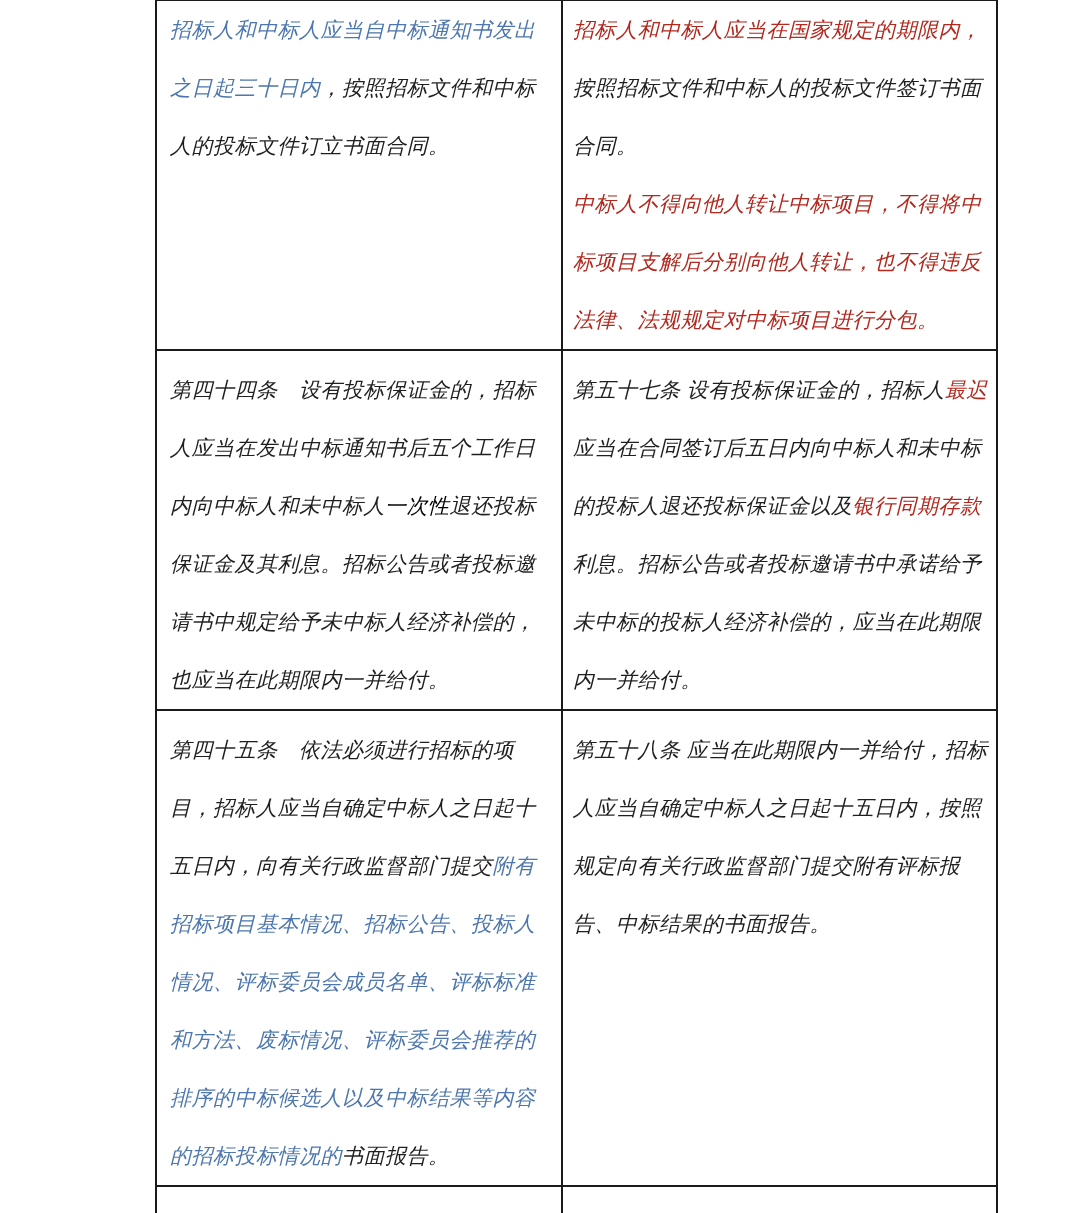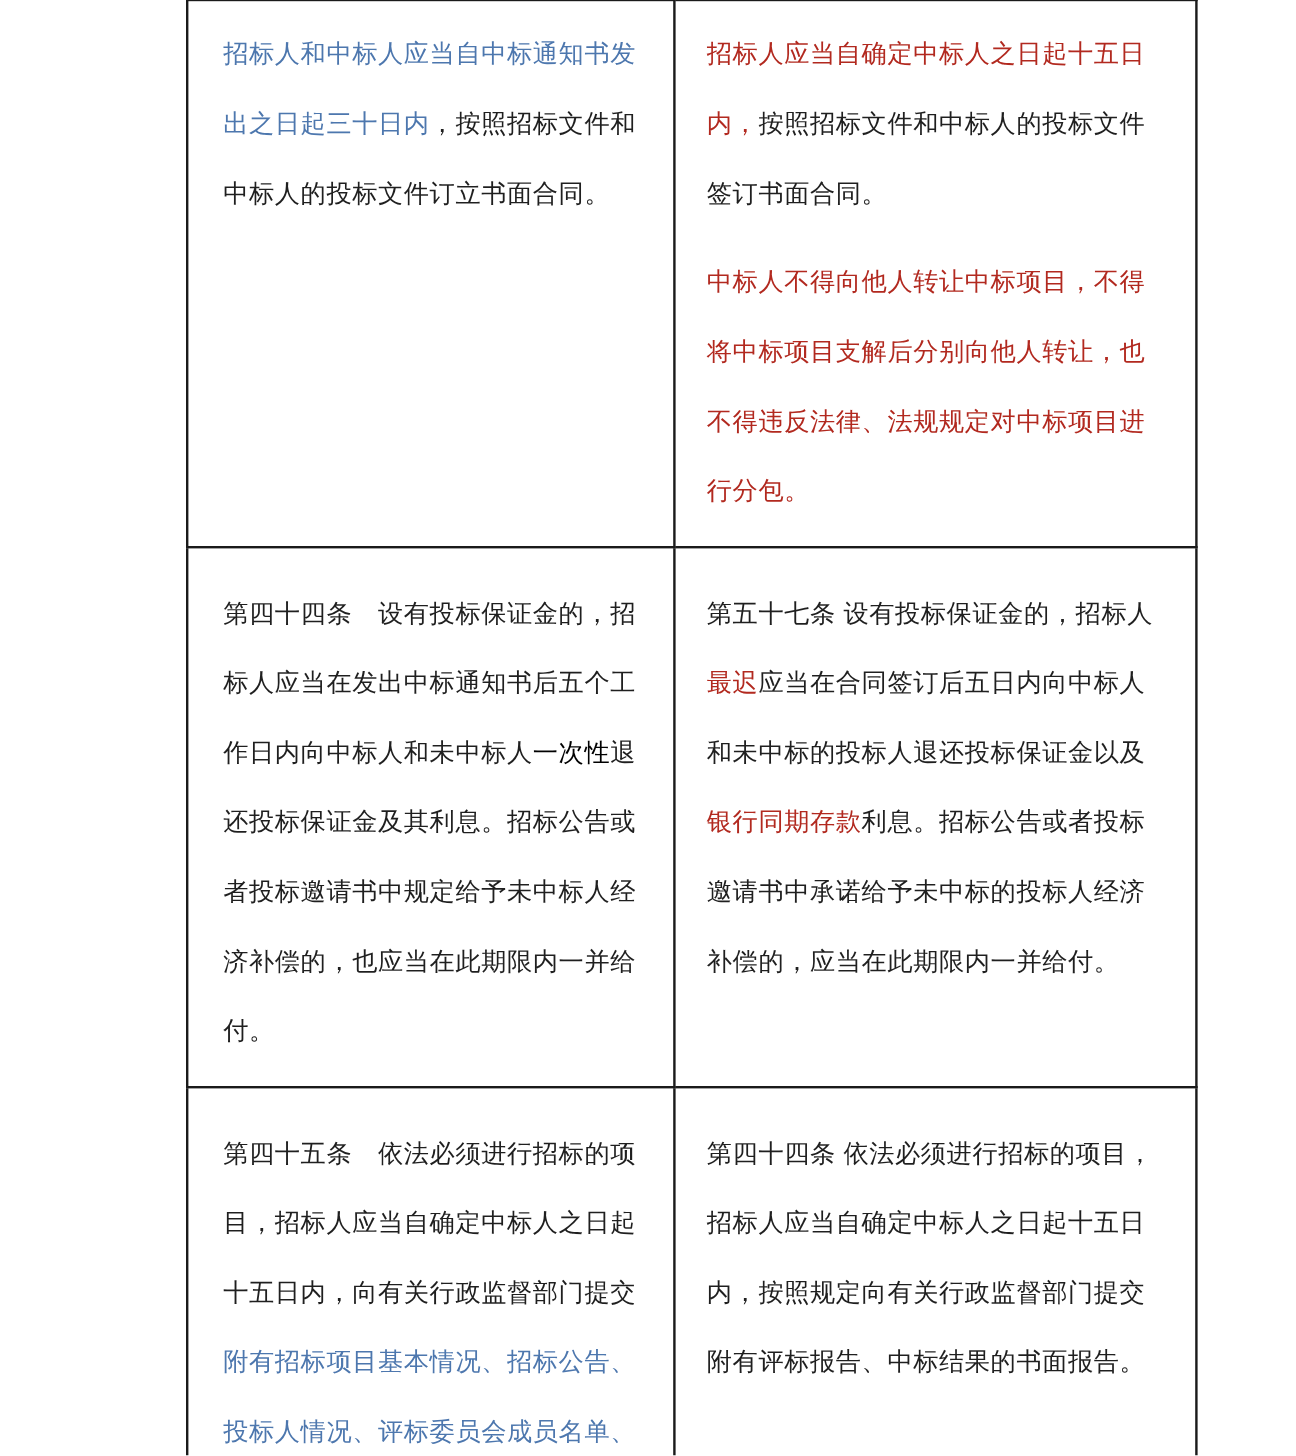--- a/index.html
+++ b/index.html
@@ -24,21 +24,21 @@
     vertical-align:top;
     padding:10px 8px 0 13px;
     font-size:21px;
     line-height:58px;
     color:#1f1f1f;
     letter-spacing:0.5px;
     overflow:hidden;
   }
   tr.row-1 td.cell{padding-top:0;}
   td.cell.right{padding-left:10px;}
-  .para{margin:16px;}
+  .para{margin:0;font-style:italic;}
   .seg{white-space:pre-wrap;}
 </style>
 </head>
 <body>
 
 <div class="page">
   <table class="doc-table">
     <colgroup>
       <col class="c-left">
       <col class="c-right">
@@ -46,21 +46,21 @@
     <tbody>
 
       <tr class="row-1" style="height:283px;">
         <td class="cell left">
           <p class="para">
             <span class="seg" style="color: rgb(77, 119, 174);">招标人和中标人应当自中标通知书发出之日起三十日内</span><span class="seg" style="color: rgb(31, 31, 31);">，按照招标文件和中标人的投标文件订立书面合同。</span>
           </p>
         </td>
         <td class="cell right">
           <p class="para">
-            <span class="seg" style="color: rgb(178, 41, 31);">招标人应当自确定中标人之日起十五日内，</span><span class="seg" style="color: rgb(31, 31, 31);">按照招标文件和中标人的投标文件签订书面合同。</span>
+            <span class="seg" style="color: rgb(178, 41, 31);">招标人和中标人应当在国家规定的期限内，</span><span class="seg" style="color: rgb(31, 31, 31);">按照招标文件和中标人的投标文件签订书面合同。</span>
           </p>
           <p class="para">
             <span class="seg" style="color: rgb(178, 41, 31);">中标人不得向他人转让中标项目，不得将中标项目支解后分别向他人转让，也不得违反法律、法规规定对中标项目进行分包。</span>
           </p>
         </td>
       </tr>
 
       <tr class="row-2" style="height:296px;">
         <td class="cell left">
           <p class="para">
@@ -75,21 +75,21 @@
       </tr>
 
       <tr class="row-3" style="height:409px;">
         <td class="cell left">
           <p class="para">
             <span class="seg" style="color: rgb(31, 31, 31);">第四十五条　依法必须进行招标的项目，招标人应当自确定中标人之日起十五日内，向有关行政监督部门提交</span><span class="seg" style="color: rgb(77, 119, 174);">附有招标项目基本情况、招标公告、投标人情况、评标委员会成员名单、评标标准和方法、废标情况、评标委员会推荐的排序的中标候选人以及中标结果等内容的招标投标情况的</span><span class="seg" style="color: rgb(31, 31, 31);">书面报告。</span>
           </p>
         </td>
         <td class="cell right">
           <p class="para">
-            <span class="seg" style="color: rgb(31, 31, 31);">第四十四条 依法必须进行招标的项目，招标人应当自确定中标人之日起十五日内，按照规定向有关行政监督部门提交附有评标报告、中标结果的书面报告。</span>
+            <span class="seg" style="color: rgb(31, 31, 31);">第五十八条 应当在此期限内一并给付，招标人应当自确定中标人之日起十五日内，按照规定向有关行政监督部门提交附有评标报告、中标结果的书面报告。</span>
           </p>
         </td>
       </tr>
 
       <tr class="row-4" style="height:240px;">
         <td class="cell left"></td>
         <td class="cell right">
           <p class="para">
             
           </p>

